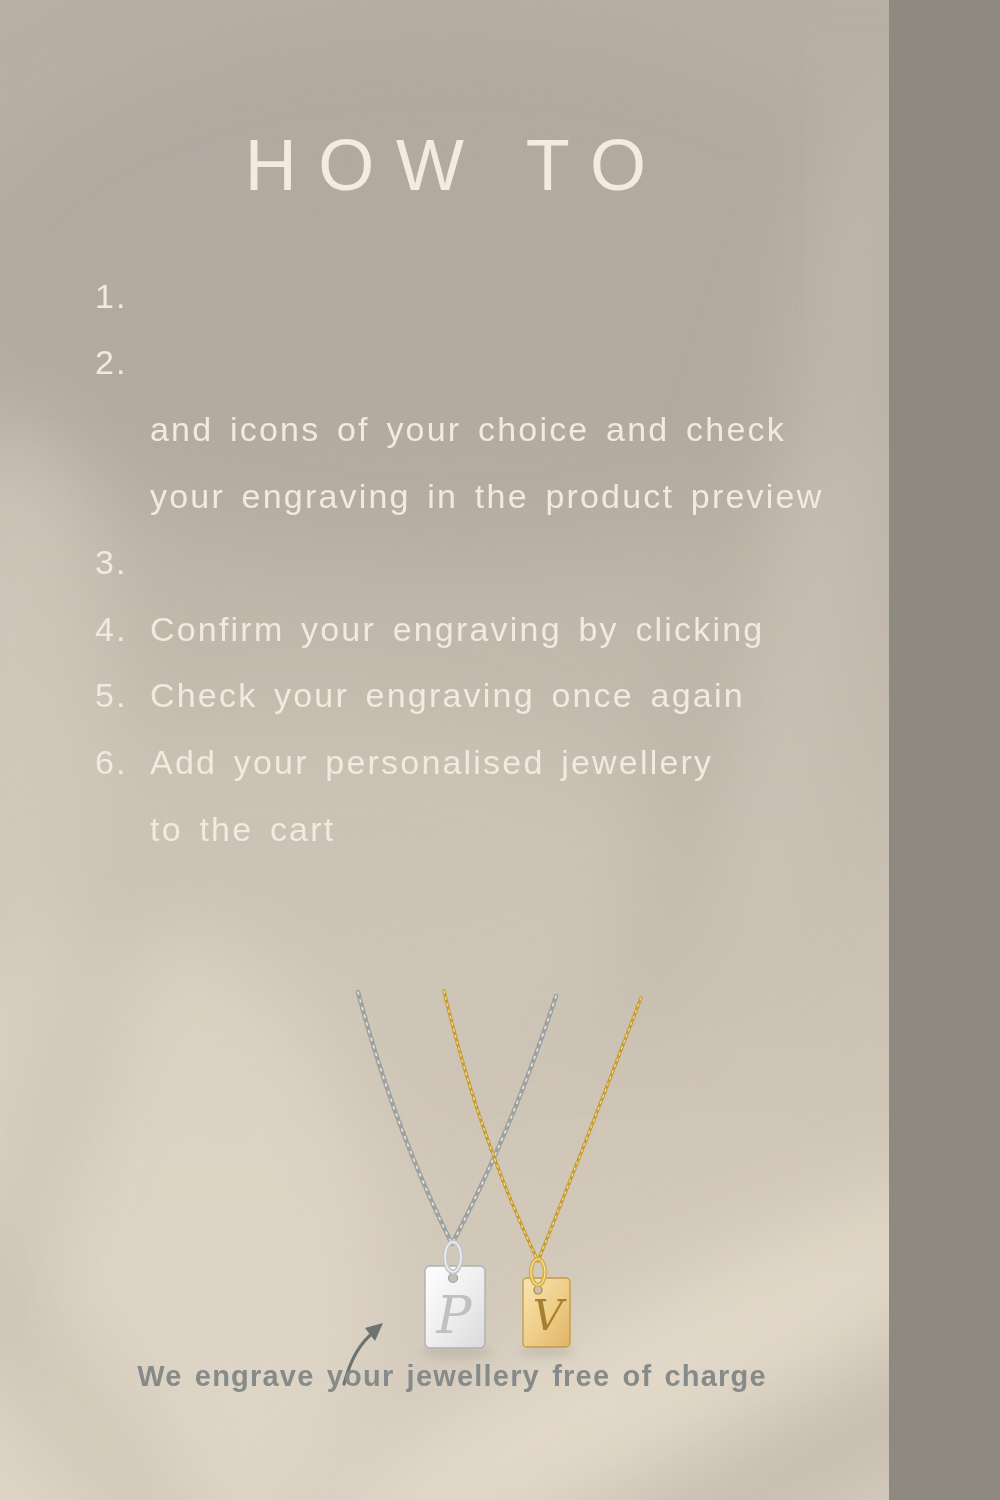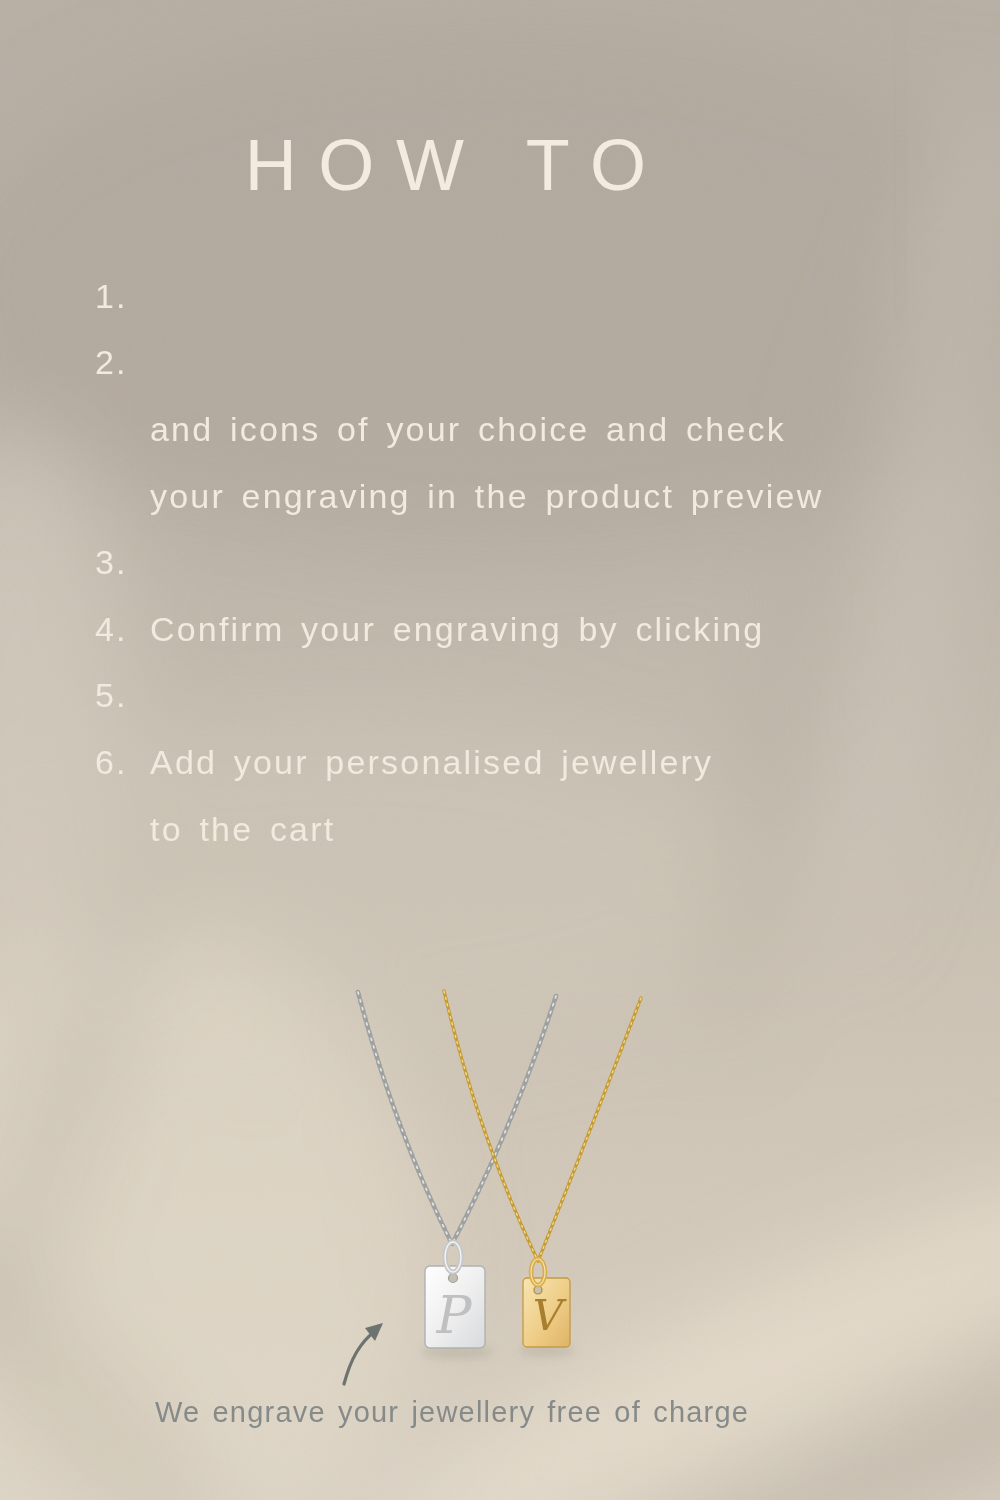--- a/index.html
+++ b/index.html
@@ -1,17 +1,17 @@
 <!DOCTYPE html>
 <html><head>
 <meta charset="utf-8">
 <style>
   html,body{margin:0;padding:0;background:#8f8a80;}
   .canvas{
-    position:relative;width:1000px;height:1500px;overflow:hidden;
+    position:relative;width:889px;height:1500px;overflow:hidden;
     font-family:"Liberation Sans",sans-serif;
     background:#c3bbae;
   }
   .bg{position:absolute;inset:0;width:100%;height:100%;display:block;}
   .title{
     position:absolute;top:126px;left:0;width:1000px;
     text-align:center;margin:0;
     font-size:72px;font-weight:400;line-height:1.1;
     letter-spacing:0.30em;padding-right:0.30em;box-sizing:border-box;
     color:#f3eae0;transform:translateX(-33px);
@@ -20,23 +20,23 @@
   .steps{
     position:absolute;top:263px;left:95px;width:860px;
     color:#f2e9df;font-size:34px;font-weight:400;
     letter-spacing:2.2px;word-spacing:5px;
   }
   .row{height:66.6px;display:flex;align-items:center;white-space:nowrap;}
   .row .num{width:55px;flex:0 0 55px;}
   .row.cont .num{visibility:hidden;}
   .necklaces{position:absolute;left:280px;top:960px;width:440px;height:440px;display:block;}
   .caption{
-    position:absolute;top:1396px;left:0;width:904px;
+    position:absolute;top:1360px;left:0;width:904px;
     text-align:center;color:#868b89;
-    font-size:29px;letter-spacing:1.2px;word-spacing:3px;font-weight:400;
+    font-size:29px;letter-spacing:1.2px;word-spacing:3px;font-weight:700;
   }
 </style>
 </head>
 <body>
 
 <div class="canvas">
 
   <svg class="bg" viewBox="0 0 1000 1500" preserveAspectRatio="none" aria-hidden="true">
     <defs>
       <linearGradient id="base" x1="0" y1="0" x2="0" y2="1">
@@ -93,20 +93,21 @@
     </div>
     <div class="row">
       <span class="num">3.</span>
     </div>
     <div class="row">
       <span class="num">4.</span>
       <span class="txt">Confirm your engraving by clicking</span>
     </div>
     <div class="row">
       <span class="num">5.</span>
+      <span class="txt">Check your engraving once again</span>
     </div>
     <div class="row">
       <span class="num">6.</span>
       <span class="txt">Add your personalised jewellery</span>
     </div>
     <div class="row cont">
       <span class="num"></span>
       <span class="txt">to the cart</span>
     </div>
   </div>

